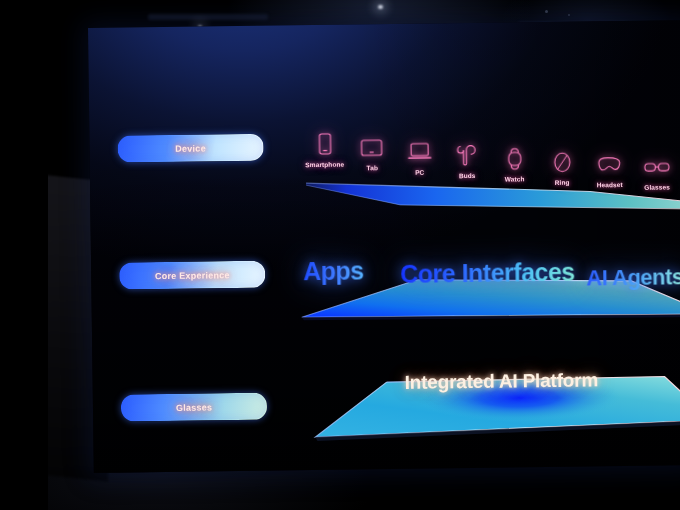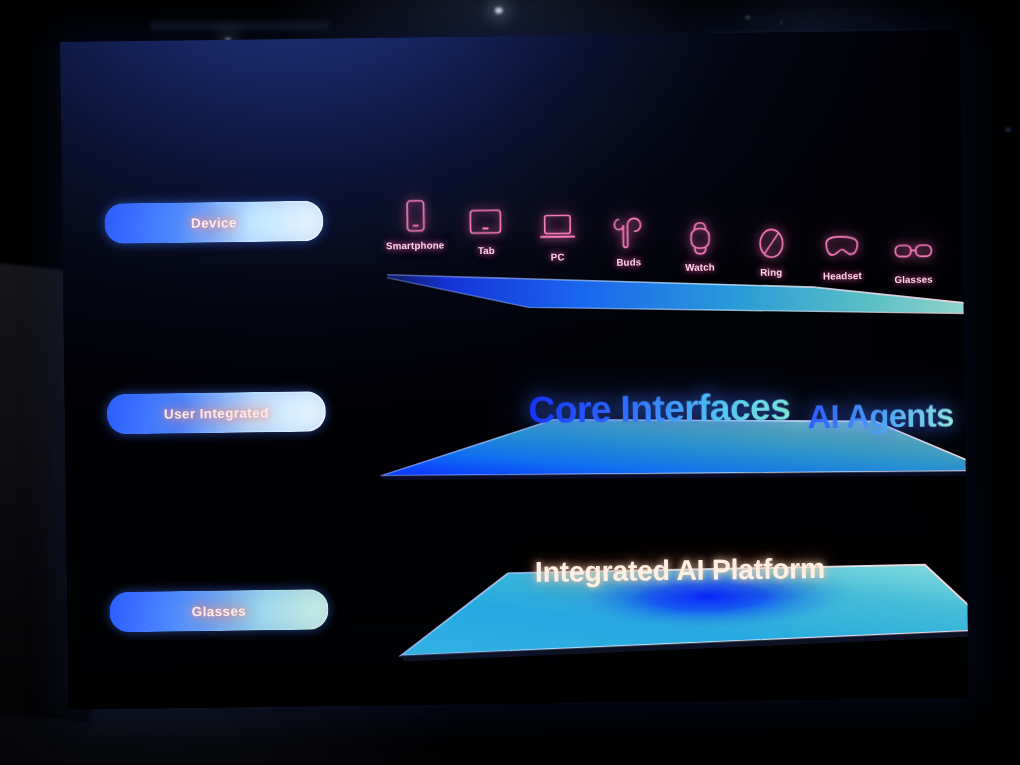--- a/index.html
+++ b/index.html
@@ -19,20 +19,21 @@
   
   #stage {
     position: absolute;
     inset: 0;
     background:
       radial-gradient(ellipse 220px 90px at 330px 8px, rgba(40,52,86,0.55) 0%, rgba(8,10,18,0) 70%),
       radial-gradient(ellipse 120px 60px at 540px 20px, rgba(30,40,70,0.40) 0%, rgba(5,6,12,0) 72%),
       radial-gradient(ellipse 300px 120px at 110px 470px, rgba(14,16,24,0.9) 0%, #000 75%),
       #030305;
     overflow: hidden;
+    margin-left: 48px;
   }
   .hall-speck {
     position: absolute;
     border-radius: 50%;
     background: rgba(175,190,225,0.55);
     filter: blur(0.6px);
     pointer-events: none;
   }
   .hall-rig {
     position: absolute;
@@ -423,24 +424,25 @@
                 <rect x="1" y="3" width="10.4" height="7.4" rx="3.3"></rect>
                 <rect x="14.6" y="3" width="10.4" height="7.4" rx="3.3"></rect>
                 <path d="M11.4 6.4 H14.6"></path>
               </svg>
             </span>
             <span class="cap">Glasses</span>
           </div>
         </div>
 
         <div class="pill" id="pill-ux">
-          <span class="pill-label">User Integrated</span>
+          <span class="pill-label">Core Experience</span>
         </div>
 
         <div id="ux-words">
+          <span class="ux-word" id="ux-word-0">Apps</span>
           <span class="ux-word" id="ux-word-1">Core Interfaces</span>
           <span class="ux-word" id="ux-word-2">AI Agents</span>
         </div>
 
         <div class="pill teal" id="pill-platform">
           <span class="pill-label">Glasses</span>
         </div>
 
         <div id="platform-title">Integrated AI Platform</div>
 

